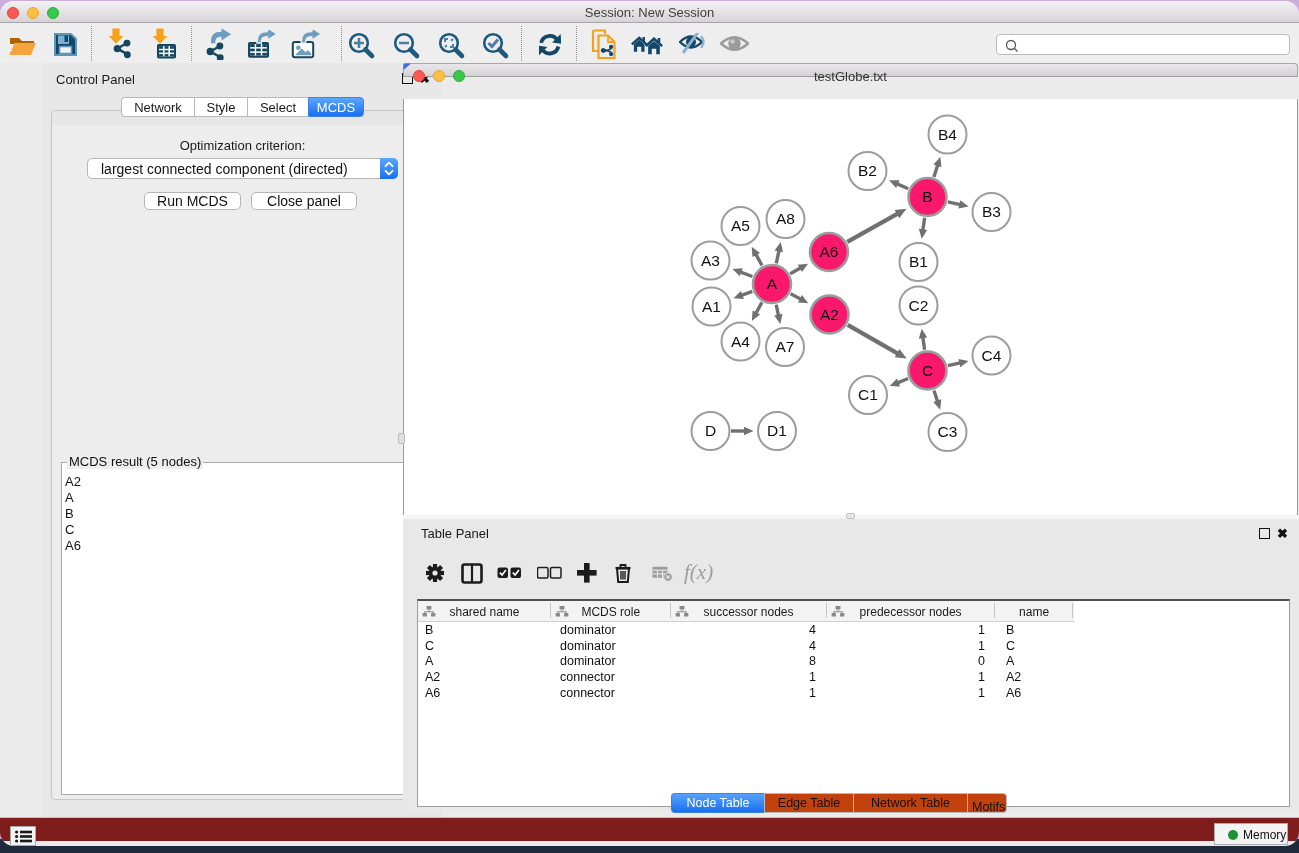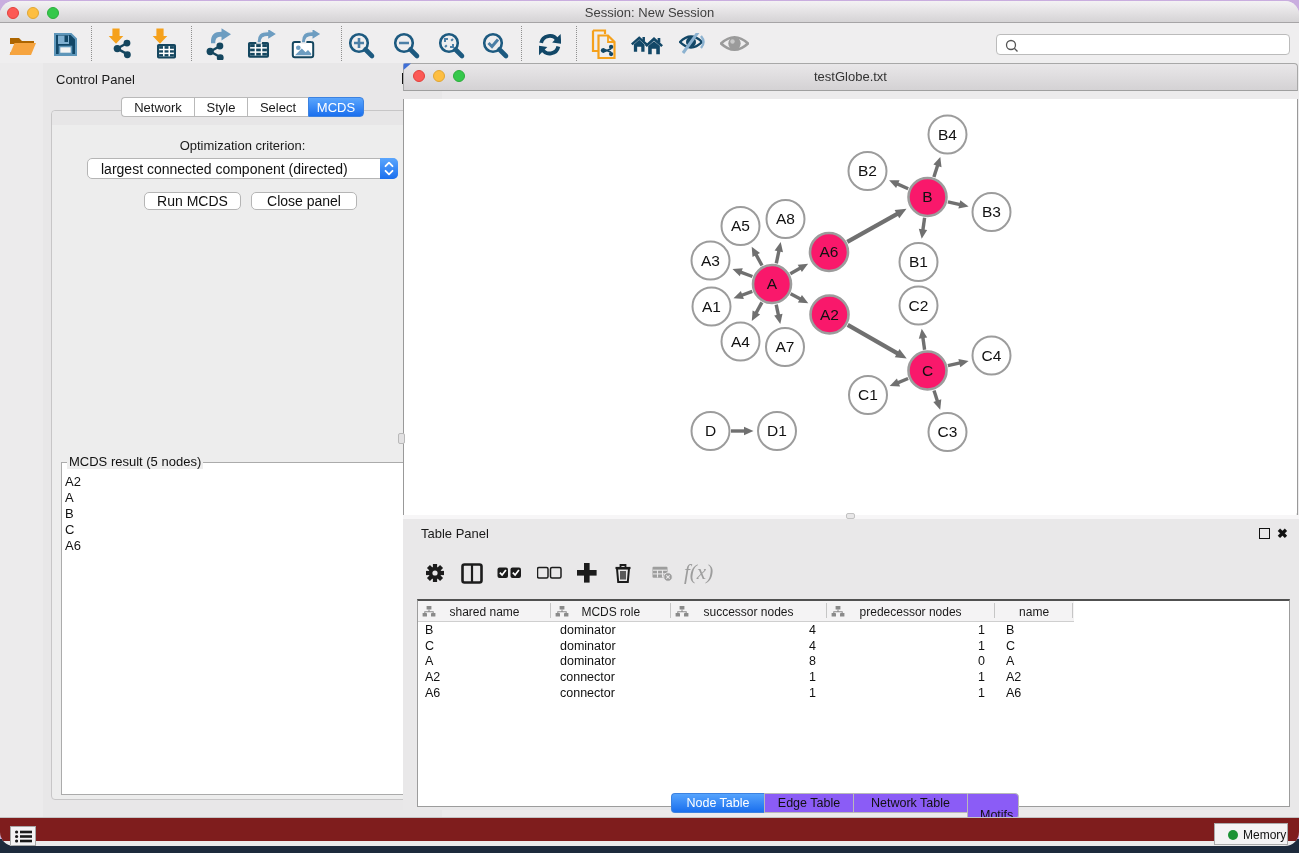--- a/index.html
+++ b/index.html
@@ -49,21 +49,21 @@
 #btn-run { left:92px; top:81px; width:97px; }
 #btn-close { left:199px; top:81px; width:106px; }
 
 #grpbox { position:absolute; left:9px; top:351px; width:364px; height:333px; border:1px solid #ababab; background:#fff; }
 #grp-label { position:absolute; left:5px; top:-9px; background:#ededed; padding:0 2px; font-size:13px; color:#111; }
 #grp-list { position:absolute; left:3px; top:11px; font-size:13px; color:#111; line-height:16px; }
 #grp-scroll { position:absolute; right:2px; top:8px; width:14px; height:320px; background:#fbfbfb;
   border-left:1px solid #ececec; border-right:1px solid #ececec; }
 
 #netwin { position:absolute; left:403px; top:62px; width:895px; height:450px; }
-#net-titlebar { position:absolute; left:0; top:0; width:100%; height:28px;
+#net-titlebar { position:absolute; left:0; top:0; width:100%; height:14px;
   background:linear-gradient(#e9e7e9,#d4d2d4); border:1px solid #a8a8a8; border-bottom:1px solid #9f9f9f;
   border-radius:4px 4px 0 0; }
 #net-titlebar .t1 { left:8.5px; background:#fc5955; border:0.5px solid #e2403c; }
 #net-titlebar .t2 { left:28.5px; background:#fdbe41; border:0.5px solid #e0a633; }
 #net-titlebar .t3 { left:48.5px; background:#35c84b; border:0.5px solid #2cad3c; }
 #net-title-text { position:absolute; top:5px; left:0; width:100%; text-align:center; font-size:13px; color:#333; }
 #net-body { position:absolute; left:0; top:36px; width:895px; height:430px; background:#fff;
   border:1px solid #999; border-top:none; border-bottom:2px solid #8d8d8d; }
 
 #tpanel { position:absolute; left:403px; top:518px; width:896px; height:291px; background:#e9e8e9; }
@@ -71,21 +71,21 @@
 #tp-float { position:absolute; left:856px; top:9px; width:11px; height:11px; border:1.5px solid #111; }
 #tp-close { position:absolute; left:874px; top:7px; font-size:13px; color:#111; font-weight:bold; }
 #tp-table { position:absolute; left:14px; top:80px; width:873px; height:208px; background:#fff; border:1px solid #9c9c9c; border-top:2px solid #505050; }
 #tp-header { position:absolute; left:0; top:0; height:21px; background:#f4f3f4; font-size:12px; color:#1a1a1a; border-bottom:1px solid #cfcfcf; width:656px; }
 .hcell { position:absolute; top:0; height:21px; }
 .hcell::after { content:''; position:absolute; right:0; top:2px; height:15px; border-right:1px solid #c6c6c6; }
 .hcell span { position:absolute; top:4px; width:100%; text-align:center; }
 .trow { position:absolute; font-size:12.5px; color:#111; }
 
 #btabs { position:absolute; left:268px; top:274px; height:20px; display:flex; font-size:12.5px; }
-.btab { background:#8b5cf6; border:1px solid #b9b9b9; border-right:none; line-height:19px; text-align:center; color:#111; }
+.btab { background:#c2410c; border:1px solid #b9b9b9; border-right:none; line-height:19px; text-align:center; color:#111; }
 .btab:first-child { border-radius:4px 0 0 4px; }
 .btab:last-child { border-radius:0 4px 4px 0; border-right:1px solid #b9b9b9; }
 .btab.sel { background:linear-gradient(#55a3fd,#1a6fee); color:#fff; border-color:#3c82e0; }
 
 #statusbar { position:absolute; left:0; top:816px; width:1299px; height:24px;
   border-top:1px solid #c4c3c4; background:#7f1d1d; }
 #st-list { position:absolute; left:10px; top:8px; width:26px; height:20px; background:#f4f3f4; border:1px solid #a8a8a8; }
 #st-mem { position:absolute; left:1214px; top:5px; width:74px; height:22px; background:#f4f3f4;
   border:1px solid #ababab; font-size:12px; color:#111; }
 #st-mem .dot { position:absolute; left:13px; top:5.5px; width:10px; height:10px; border-radius:50%; background:#1d9335; }
@@ -536,21 +536,21 @@
 <span style="position:absolute;left:300px;width:98px;text-align:right">1</span>
 <span style="position:absolute;left:470px;width:97px;text-align:right">1</span>
 <span style="position:absolute;left:588px">A6</span>
 </div>
         </div>
     </div>
     <div id="btabs">
       <div class="btab sel" style="width:93px;padding:0">Node Table</div>
       <div class="btab" style="width:89px;padding:0">Edge Table</div>
       <div class="btab" style="width:114px;padding:0">Network Table</div>
-      <div class="btab" style="width:52px;padding:12px">Motifs</div>
+      <div class="btab" style="width:40px;padding:4px">Motifs</div>
     </div>
   </div>
 
   <div style="position:absolute;left:398px;top:432px;width:7px;height:11px;background:#e2e1e2;border:1px solid #b9b9b9;border-radius:2px"></div>
     <div style="position:absolute;left:846px;top:512px;width:9px;height:6px;background:#e8e7e8;border:1px solid #c2c2c2;border-radius:2px"></div>
   <div id="statusbar">
     <div id="st-list">
         <svg width="17" height="13" viewBox="0 0 17 13" style="position:absolute;left:3.5px;top:2.5px">
 <g fill="#1a1a1a">
             <circle cx="1.6" cy="2" r="1.6"></circle>

